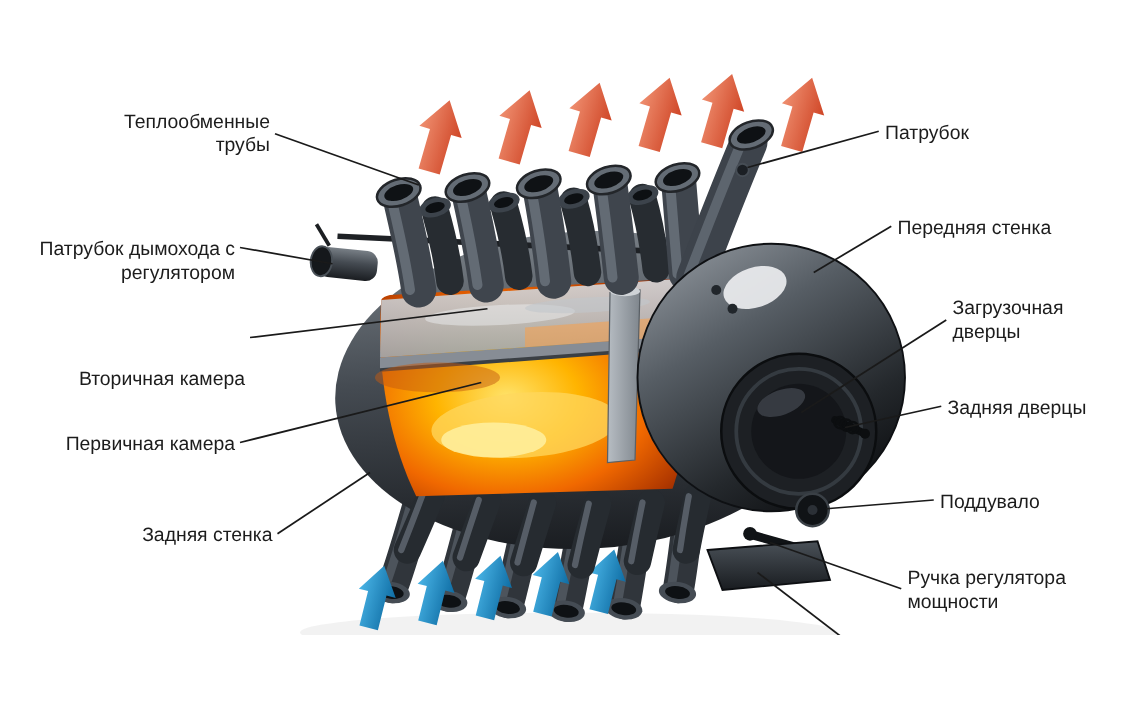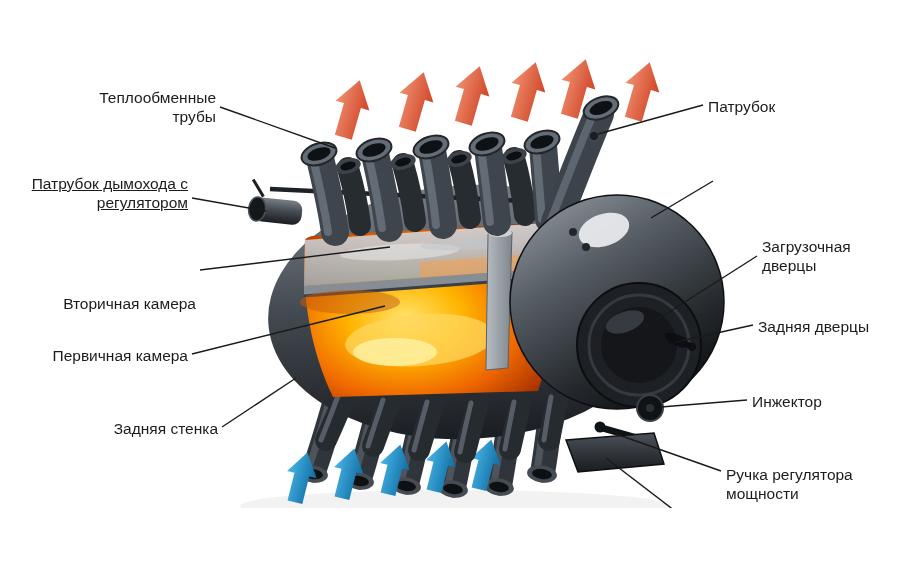--- a/index.html
+++ b/index.html
@@ -272,24 +272,25 @@
       <line x1="713" y1="181" x2="651" y2="218"></line>
       <line x1="757" y1="256" x2="641" y2="330"></line>
       <line x1="753" y1="325" x2="676" y2="342"></line>
       <line x1="747" y1="400" x2="661" y2="407"></line>
       <line x1="721" y1="471" x2="616" y2="434"></line>
       <line x1="709" y1="537" x2="606" y2="458"></line>
     </g>
   </svg>
 
   <div class="lbl r" style="left:58px;  top:88px;  width:158px;">Теплообменные трубы</div>
-  <div class="lbl r" style="left:12px;  top:174px; width:176px;text-decoration:underline;">Патрубок дымохода с регулятором</div>
+  <div class="lbl r" style="left:12px;  top:190px; width:176px;">Патрубок дымохода с регулятором</div>
   <div class="lbl r" style="left:36px;  top:262px; width:160px;margin-top:32px;">Вторичная камера</div>
   <div class="lbl r" style="left:88px;  top:419px; width:130px;">Задняя стенка</div>
   <div class="lbl r" style="left:28px;  top:346px; width:160px;">Первичная камера</div>
   <div class="lbl" style="left:708px; top:97px;">Патрубок</div>
+  <div class="lbl" style="left:718px; top:173px;">Передняя стенка</div>
   <div class="lbl" style="left:762px; top:237px; width:110px;">Загрузочная дверцы</div>
   <div class="lbl" style="left:758px; top:317px;">Задняя дверцы</div>
-  <div class="lbl" style="left:752px; top:392px;">Инжектор</div>
-  <div class="lbl" style="left:726px; top:465px; width:152px;">Ручка регулятора мощности</div>
+  <div class="lbl" style="left:752px; top:392px;">Поддувало</div>
+  <div class="lbl" style="left:726px; top:453px; width:152px;">Ручка регулятора мощности</div>
   <div class="lbl" style="left:714px; top:529px;">Зольник</div>
 
 </div>
 
 </body></html>

